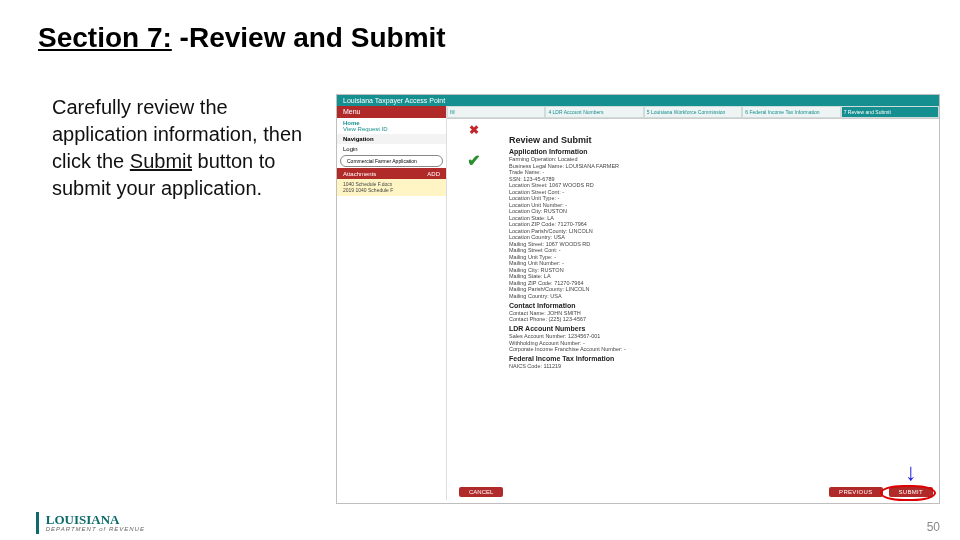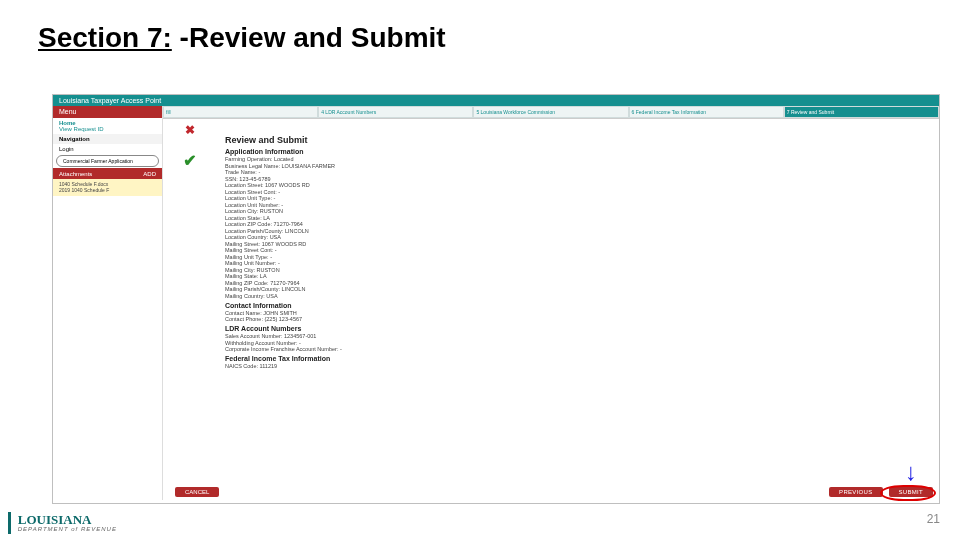--- a/index.html
+++ b/index.html
@@ -48,34 +48,37 @@
   .vmark { color: #2a8f2a; font-size: 16px; font-weight: 700; }
 
   
   .app-footer { position: absolute; bottom: 6px; right: 6px; display: flex; gap: 6px; }
   .btn { background: #b12a2a; color: #fff; font-size: 6px; padding: 2px 10px; border-radius: 2px; text-transform: uppercase; letter-spacing: 0.3px; }
   .btn-cancel { position: absolute; bottom: 6px; left: 122px; background: #b12a2a; color:#fff; font-size:6px; padding:2px 10px; border-radius:2px; text-transform:uppercase; }
   .circle-ann { position: absolute; bottom: 2px; right: 3px; width: 56px; height: 16px; border: 2px solid #d00; border-radius: 50%/60%; pointer-events: none; }
   .arrow-ann { position: absolute; bottom: 24px; right: 22px; color: #2121e3; font-size: 24px; font-weight: 900; pointer-events:none; line-height: 0.6; }
 
   
-  .slide-footer { position: absolute; bottom: 6px; left: 8px; right: 20px; display: flex; justify-content: space-between; font-size: 10px; color: #777; }
+  .slide-footer { position: absolute; bottom: 6px; left: 36px; right: 20px; display: flex; justify-content: space-between; align-items: flex-end; font-size: 10px; color: #777; }
   .logo { font-family: Georgia, serif; color: #0d6a6a; font-weight: 700; font-size: 13px; line-height: 0.9; }
   .logo-sub { font-size: 6px; color: #666; font-style: italic; display: block; letter-spacing: 1px; }
   .bar-before { display:inline-block; width:3px; height:22px; background:#0d6a6a; vertical-align:middle; margin-right:4px; }
   .pagenum { font-size: 12px; color: #888; }
 </style>
 </head>
 <body>
 
 <div class="title">
   <span class="title-underline">Section 7:</span><span> -Review and Submit</span>
 </div>
 
 <div class="body-wrap">
+  <div class="instructions">
+    <span>Carefully review the application information, then click the </span><span class="u">Submit</span><span> button to submit your application.</span>
+  </div>
 
   <div class="screenshot">
     <div class="app-header">Louisiana Taxpayer Access Point</div>
     <div class="app-body">
       <div class="side">
         <div class="side-menu">Menu</div>
         <div class="side-block">
           <div class="side-home">Home</div>
           <div class="side-req">View Request ID</div>
         </div>
@@ -162,14 +165,14 @@
 </div>
 
 <div class="slide-footer">
   <div>
     <span class="bar-before"></span>
     <span style="display:inline-block; vertical-align:middle;">
       <span class="logo">LOUISIANA</span>
       <span class="logo-sub">DEPARTMENT of REVENUE</span>
     </span>
   </div>
-  <div class="pagenum">21</div>
+  <div class="pagenum">50</div>
 </div>
 
 </body></html>

